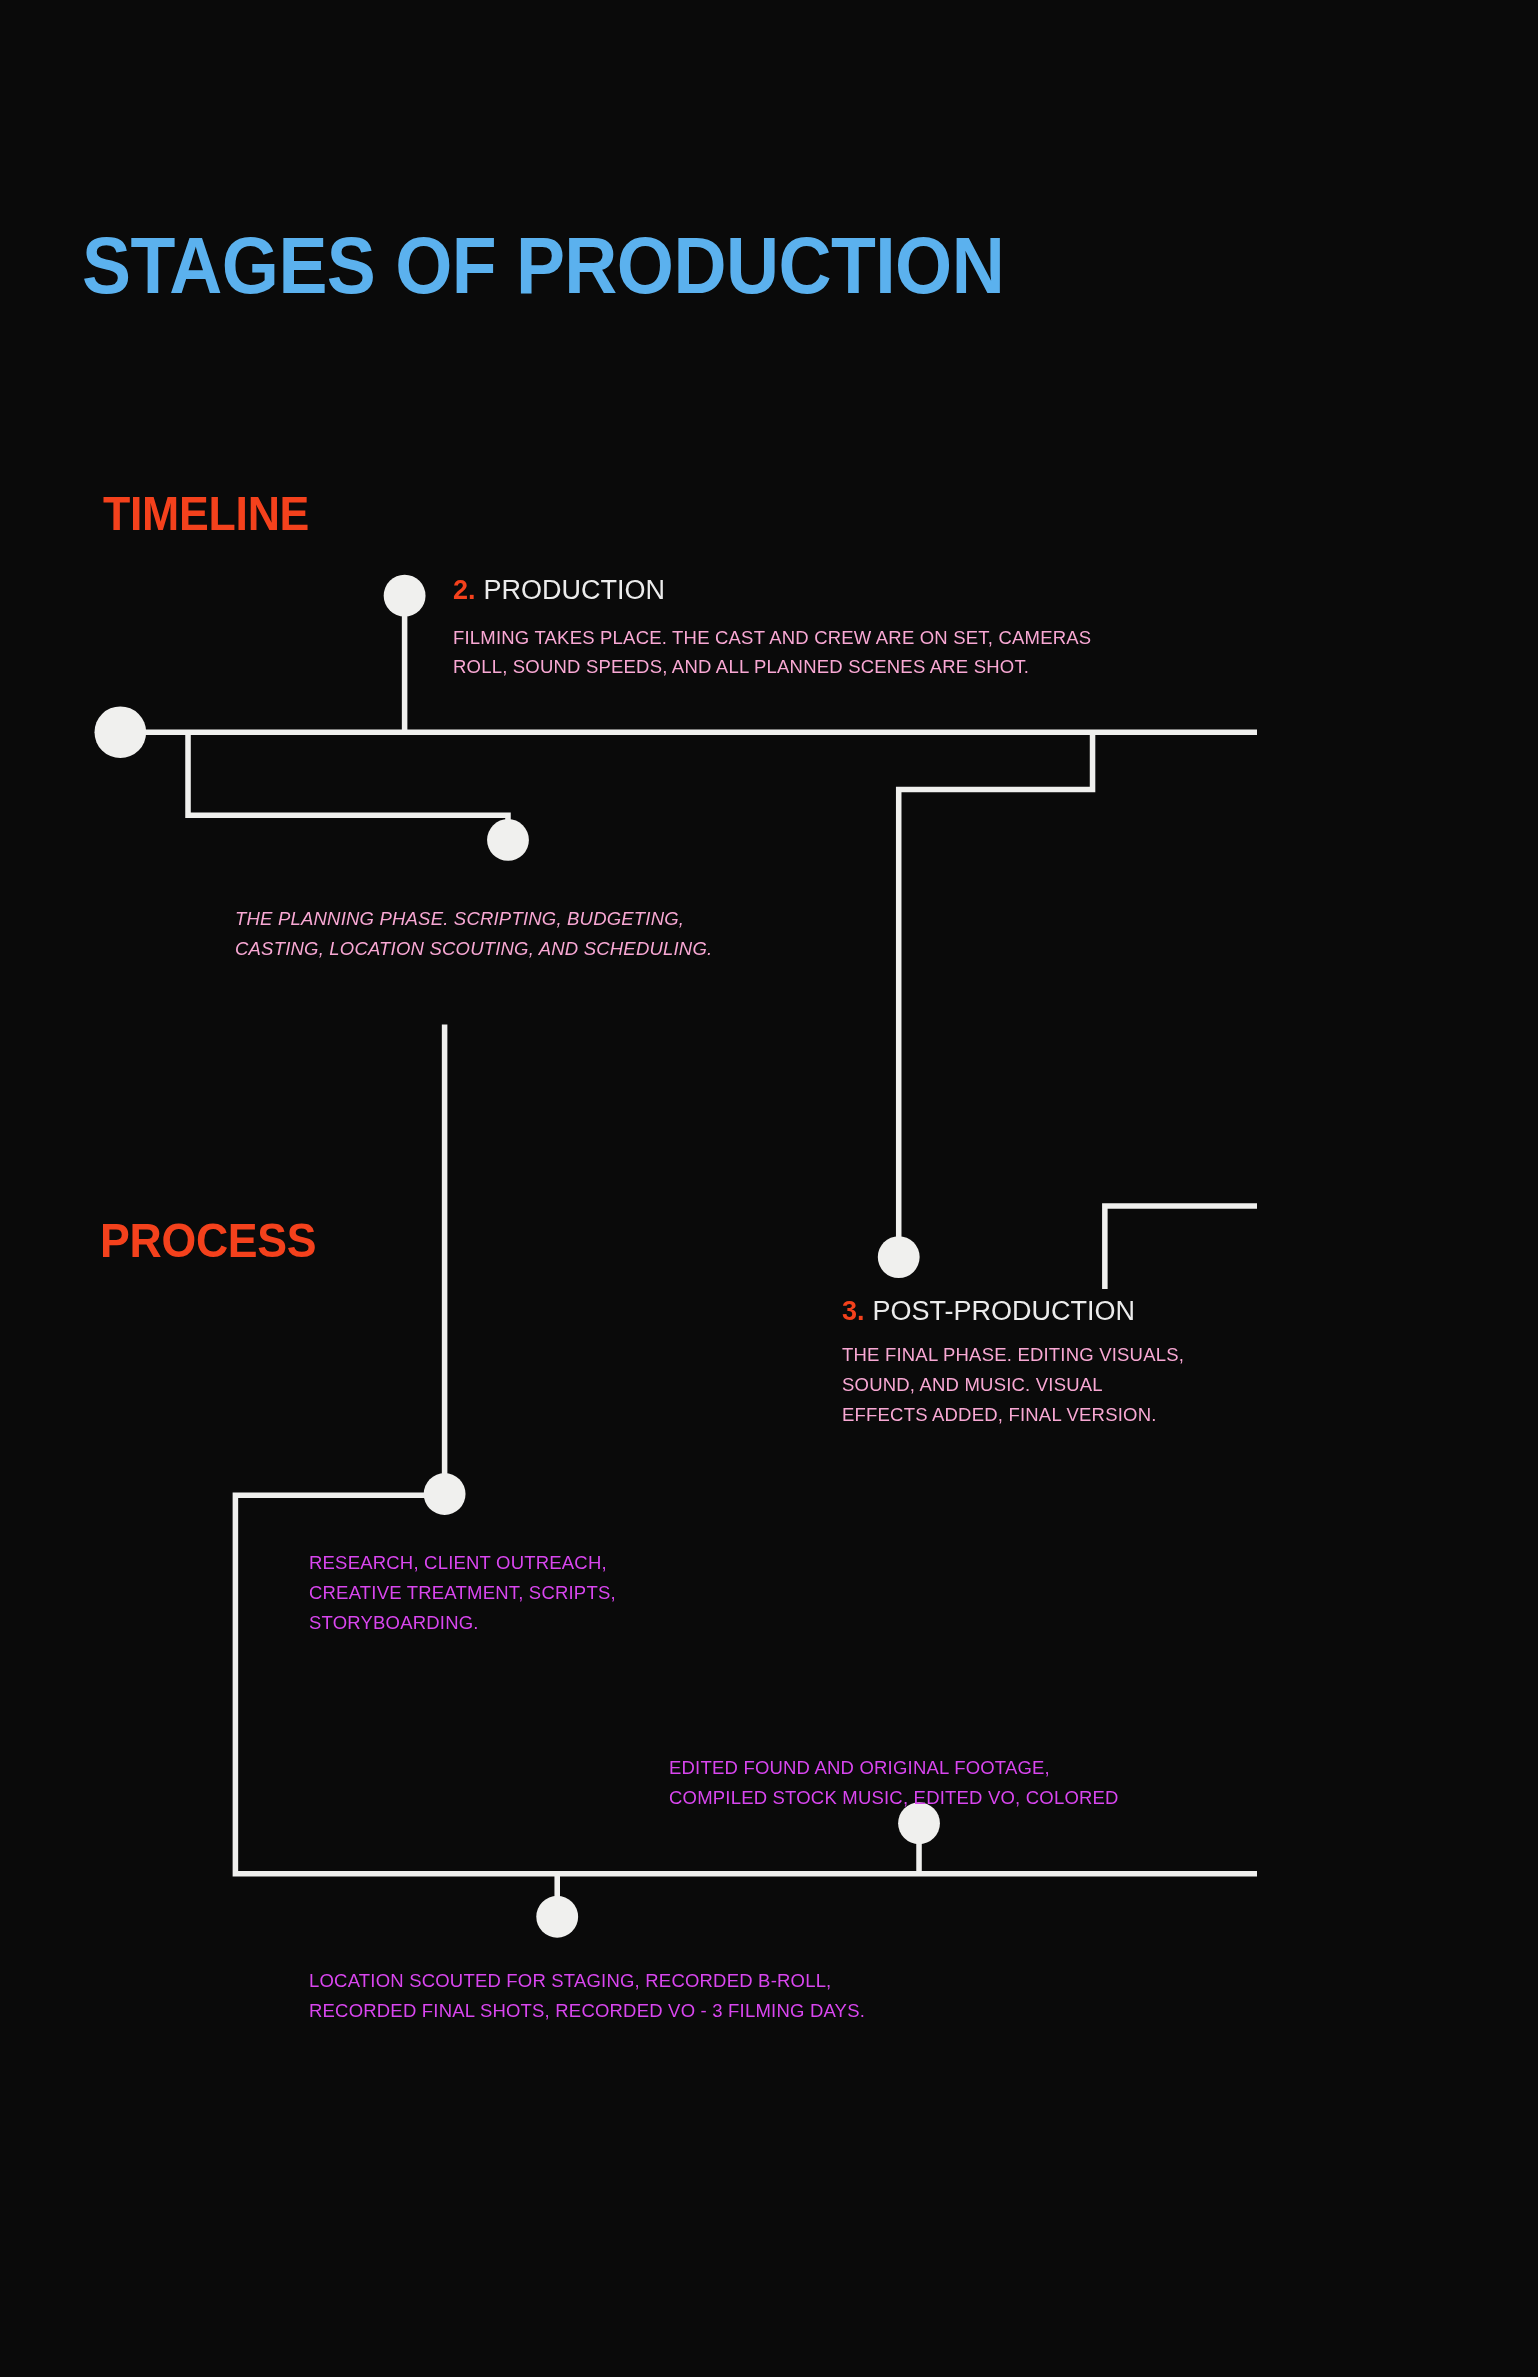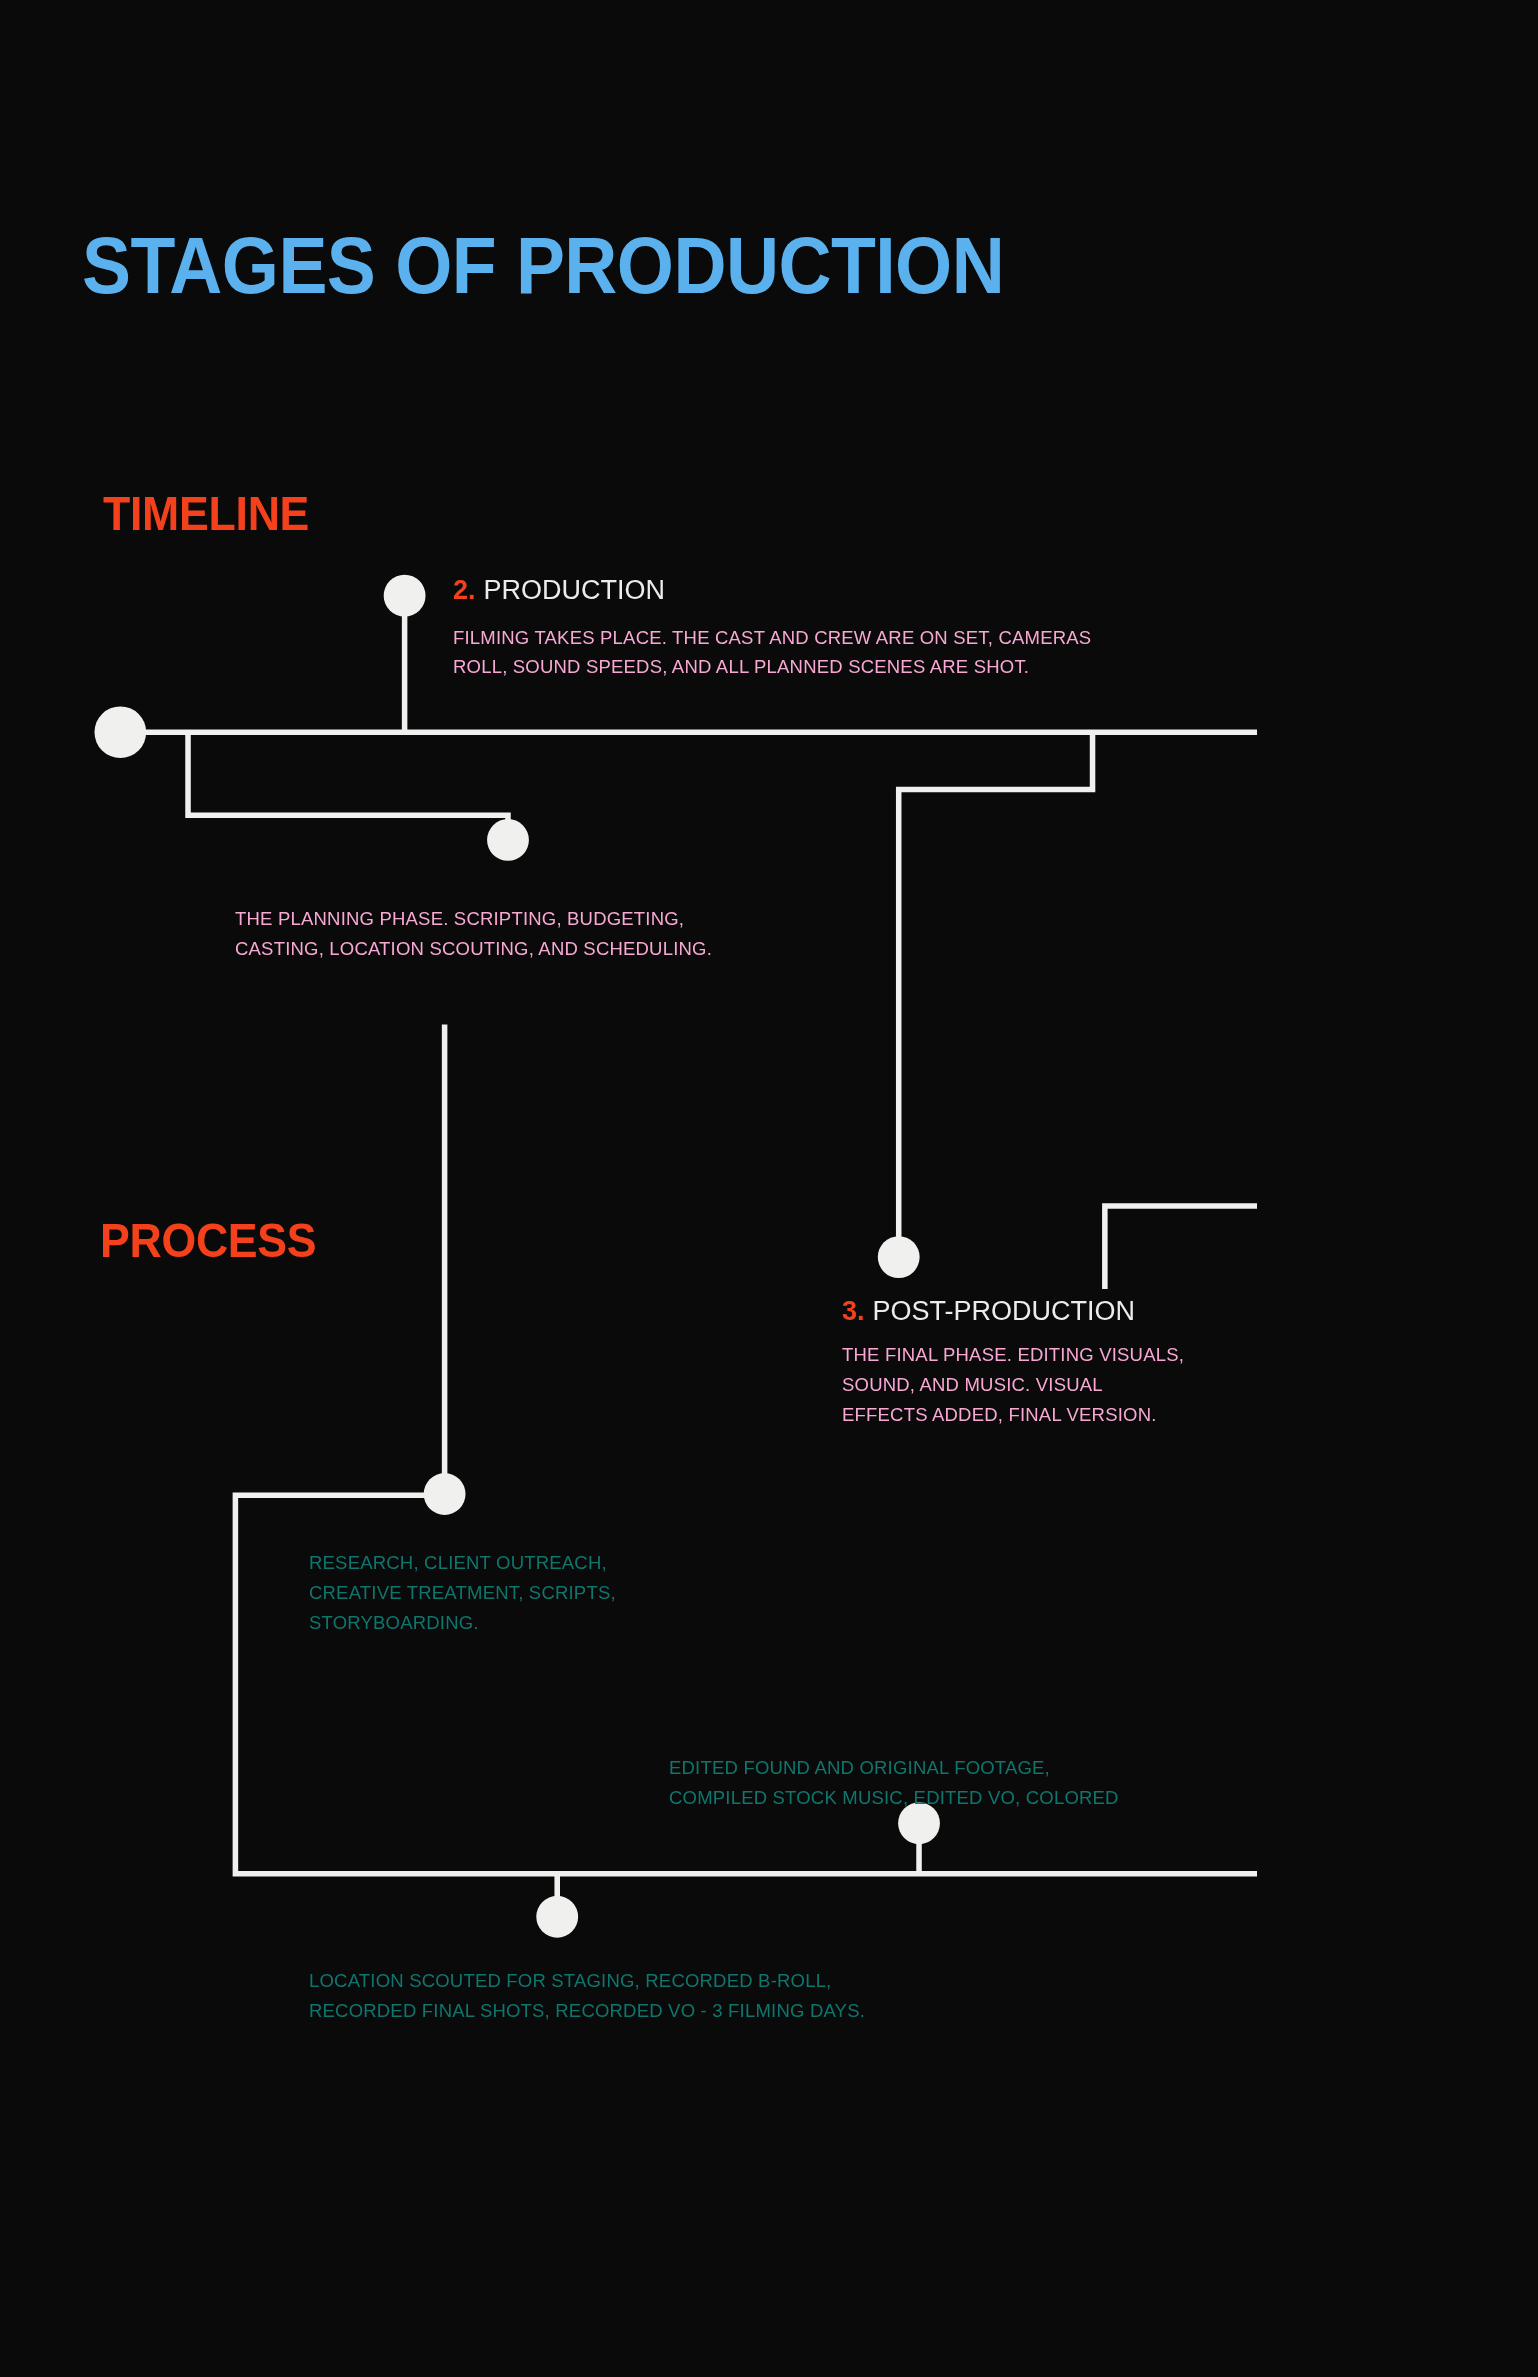--- a/index.html
+++ b/index.html
@@ -64,35 +64,35 @@
   .body-text {
     font-size: 18.5px;
     font-weight: 400;
     line-height: 1.62;
     color: #f9a8d4;
     letter-spacing: 0.2px;
     white-space: pre-line;
   }
 
   #step-1 { left: 235px; top: 888px; }
-  #step-1 .body-text { margin-top: 16px; }
+  #step-1 .body-text { margin-top: 16px; font-style: italic; }
 
   #step-2 { left: 453px; top: 577px; }
   #step-2 .body-text { margin-top: 18.5px; }
 
   #step-3 { left: 842px; top: 1298px; }
   #step-3 .body-text { margin-top: 15.4px; }
 
   
   .detail-text {
     position: absolute;
     font-size: 18.5px;
     font-weight: 400;
     line-height: 1.62;
-    color: #0f766e;
+    color: #d946ef;
     letter-spacing: 0.2px;
     white-space: pre-line;
   }
   #detail-pre  { left: 309px;  top: 1548px; }
   #detail-post { left: 669px; top: 1717px; margin-top: 36px; }
   #detail-prod { left: 309px;  top: 1966px; }
 
   
   #connectors {
     position: absolute;

